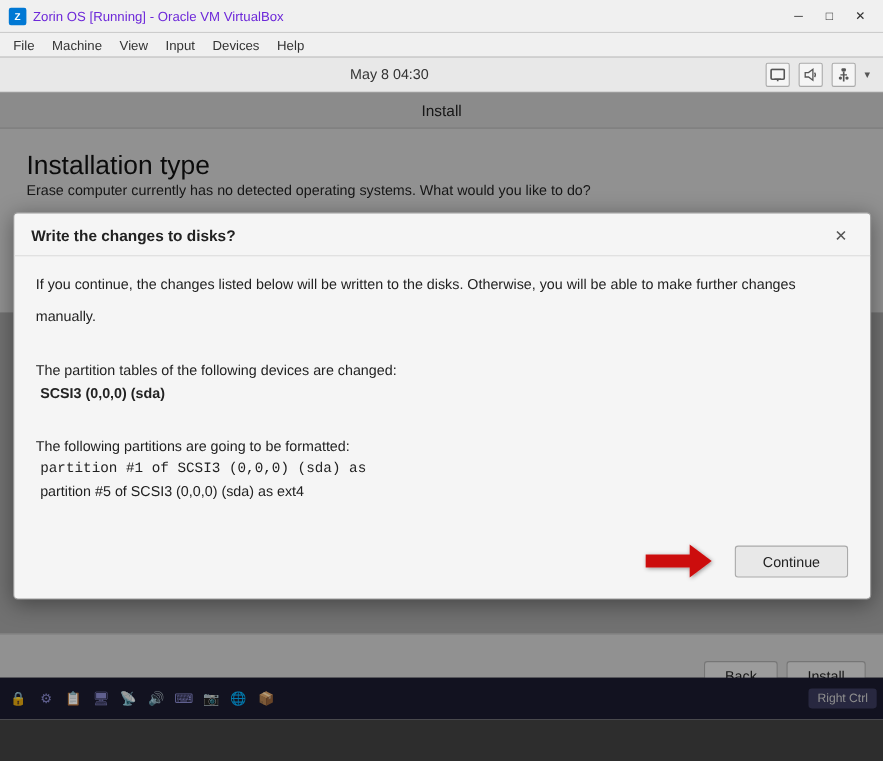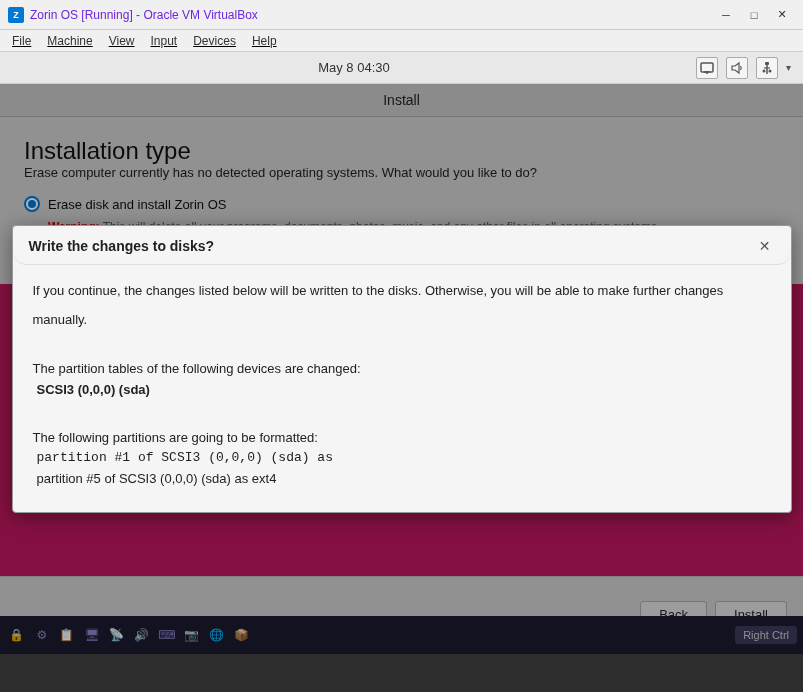--- a/index.html
+++ b/index.html
@@ -54,21 +54,20 @@
     }
 
     
     .menu-bar {
       display: flex;
       align-items: center;
       background: #f0f0f0;
       height: 22px;
       padding: 0 4px;
       border-bottom: 1px solid #d0d0d0;
-      text-decoration: underline;
     }
     .menu-item {
       padding: 2px 8px;
       font-size: 12px;
       color: #333;
       cursor: pointer;
     }
 
     
     .vm-toolbar {
@@ -101,21 +100,21 @@
       font-size: 12px;
     }
     .toolbar-chevron {
       font-size: 10px;
       color: #555;
       cursor: pointer;
     }
 
     
     .vm-content {
-      background: #be185d;
+      background: #a3a3a3;
       position: relative;
       height: calc(692px - 30px - 22px - 32px - 38px);
       overflow: hidden;
     }
 
     
     .vm-install-header {
       background: #c8c8c8;
       text-align: center;
       padding: 8px;
@@ -210,21 +209,20 @@
       width: 780px;
       box-shadow: 0 4px 20px rgba(0,0,0,0.4);
       position: relative;
     }
     .dialog-header {
       display: flex;
       align-items: center;
       justify-content: space-between;
       padding: 10px 16px 8px;
       border-bottom: 1px solid #ddd;
-      border-radius: 14px;
     }
     .dialog-title {
       font-size: 14px;
       font-weight: 600;
       color: #222;
     }
     .dialog-close {
       width: 20px;
       height: 20px;
       border: none;
@@ -426,20 +424,34 @@
           <div>The partition tables of the following devices are changed:</div>
           <div style="padding-left: 4px; font-weight: bold;">SCSI3 (0,0,0) (sda)</div>
         </div>
         <br>
         <div class="section">
           <div>The following partitions are going to be formatted:</div>
           <div style="padding-left: 4px; font-family: Liberation Mono, monospace;">partition #1 of SCSI3 (0,0,0) (sda) as</div>
           <div style="padding-left: 4px;">partition #5 of SCSI3 (0,0,0) (sda) as ext4</div>
         </div>
       </div>
+      <div class="dialog-footer">
+
+        <div class="arrow-icon">
+          <svg width="70" height="40" viewBox="0 0 70 40">
+            <defs>
+              <filter id="shadow" x="-20%" y="-20%" width="140%" height="140%">
+                <feDropShadow dx="1" dy="1" stdDeviation="2" flood-color="#00000066"></feDropShadow>
+              </filter>
+            </defs>
+            <polygon points="5,14 45,14 45,5 65,20 45,35 45,26 5,26" fill="#cc1111" filter="url(#shadow)"></polygon>
+          </svg>
+        </div>
+        <button class="continue-btn">Continue</button>
+      </div>
     </div>
   </div>
 
   <div class="vm-bottom-bar">
     <button class="nav-btn">Back</button>
     <button class="nav-btn">Install</button>
   </div>
 
   <div class="taskbar">
     <div class="taskbar-left">

